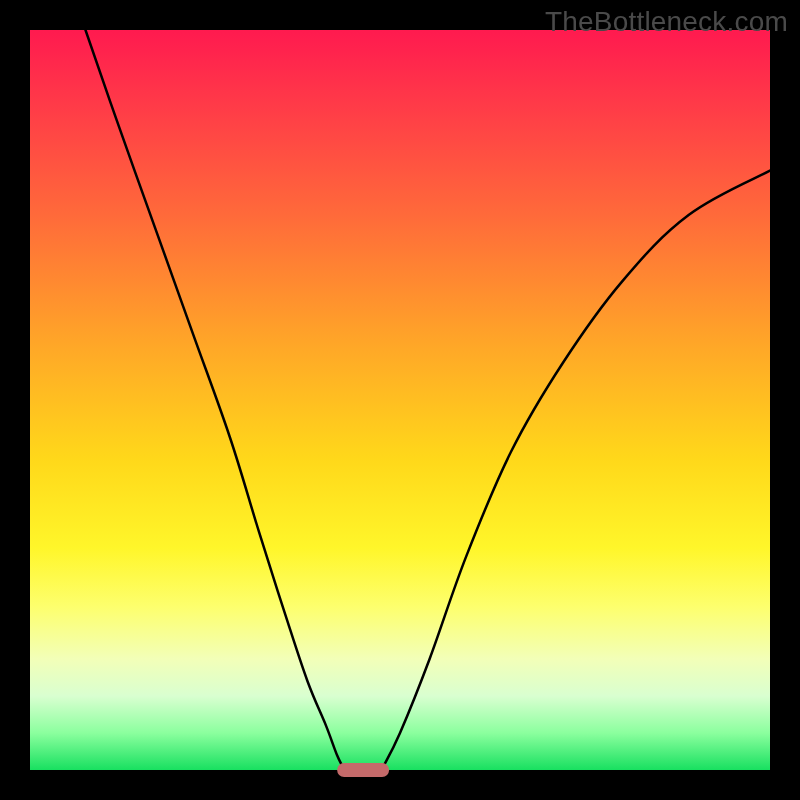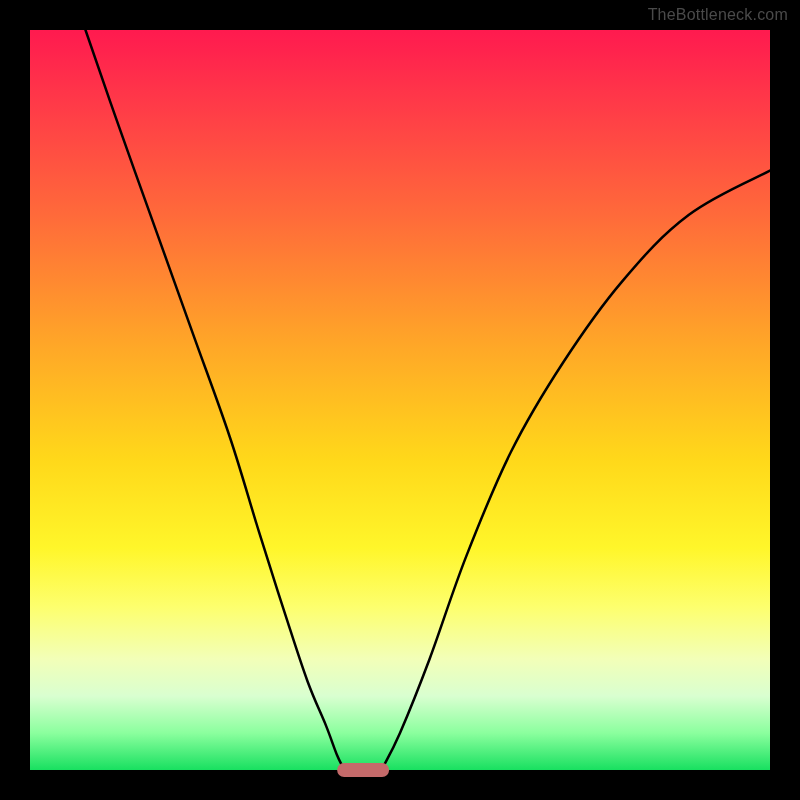--- a/index.html
+++ b/index.html
@@ -8,21 +8,21 @@
     position: relative;
     width: 800px;
     height: 800px;
     background: #000;
   }
   .watermark {
     position: absolute;
     top: 6px;
     right: 12px;
     font-family: Arial, Helvetica, sans-serif;
-    font-size: 16px;
+    font-size: 28px;
     font-weight: 500;
     color: #4a4a4a;
     letter-spacing: 0.2px;
     z-index: 10;
   }
   .plot {
     position: absolute;
     left: 30px;
     top: 30px;
     width: 740px;

